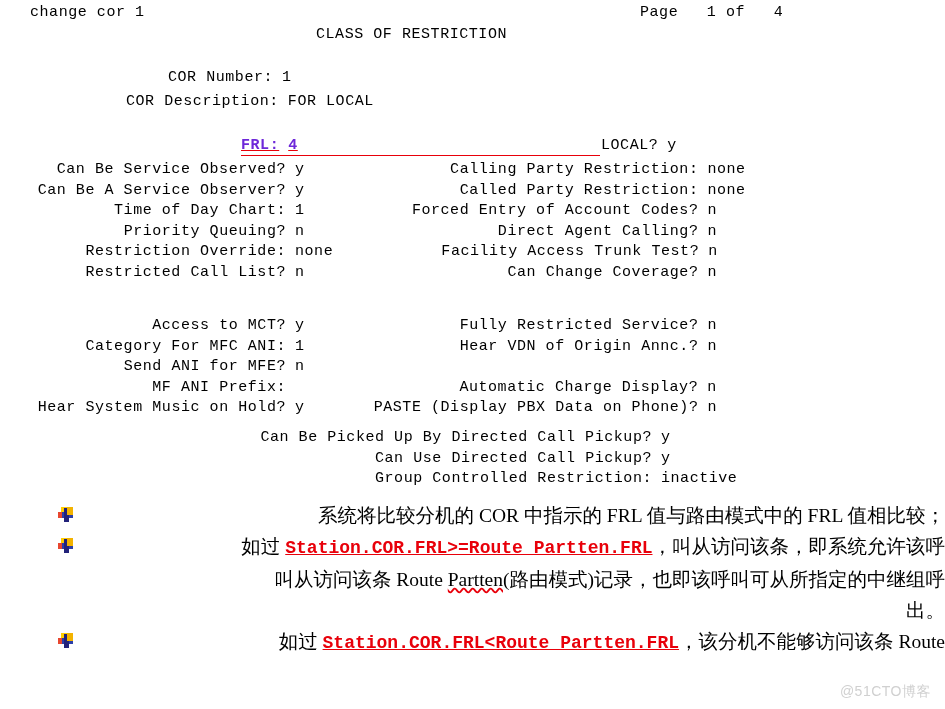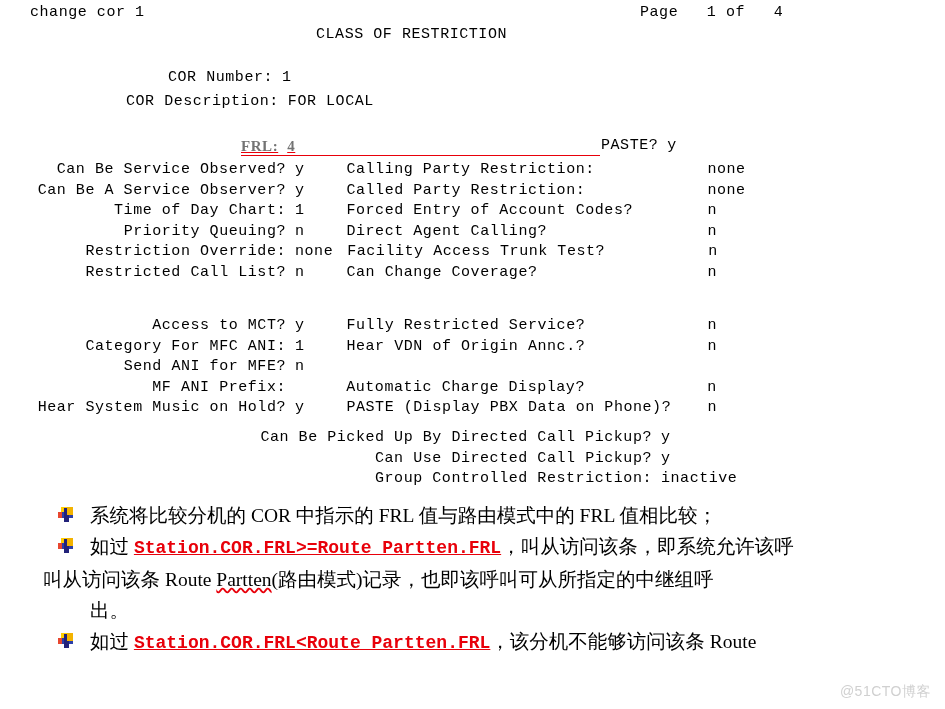--- a/index.html
+++ b/index.html
@@ -26,43 +26,44 @@
   .trow{position:absolute;white-space:pre;}
 
   .cmd{left:30px;top:3px;}
   .page{left:640px;top:3px;}
   .title{left:316px;top:25px;}
 
   .f-cornum{left:168px;top:68px;}
   .f-cordesc{left:126px;top:92px;text-align:right;}
 
   .frlline{left:241px;top:136px;}
-  .frl-red{color:#737373;font-weight:bold;text-decoration:underline;text-decoration-color:#e8000a;font-family:Liberation Serif, serif;}
+  .frl-red{color:#6d28d9;font-weight:bold;text-decoration:underline;text-decoration-color:#e8000a;}
   .frl-rule{
     position:absolute;
     left:241px;top:155px;
     width:359px;height:1px;
     background:#e8000a;
   }
   .aplt{left:601px;top:136px;}
 
   
   .blk{position:absolute;left:0;width:945px;white-space:pre;}
   .lcell{display:inline-block;width:286px;text-align:right;}
   .gap{display:inline-block;width:14px;}
-  .rcell{display:inline-block;width:352px;text-align:left;}
+  .rcell{display:inline-block;width:352px;text-align:right;}
   .val{display:inline-block;padding-left:9px;}
 
   .wide{display:inline-block;width:652px;text-align:right;}
 
   
   #bullets{
     position:absolute;
     left:0;top:500px;
     width:945px;
+    text-align:right;
   }
   .bullet-item{
     position:relative;
     padding-left:90px;
     font-size:19.5px;
     line-height:31px;
     font-family:"Liberation Serif","DejaVu Serif",serif;
     color:#000000;
   }
   .bullet-mark{
@@ -110,21 +111,21 @@
   <div class="trow cmd">change cor 1</div>
   <div class="trow page">Page   1 of   4</div>
   <div class="trow title">CLASS OF RESTRICTION</div>
 
   <div class="trow f-cornum"><span>COR Number:</span><span class="val">1</span></div>
 
   <div class="trow f-cordesc"><span>COR Description:</span><span class="val">FOR LOCAL</span></div>
 
   <div class="trow frlline"><span class="frl-red">FRL:</span><span class="frl-red val">4</span></div>
   <div class="frl-rule"></div>
-  <div class="trow aplt"><span>PASTE?</span><span class="val">y</span></div>
+  <div class="trow aplt"><span>LOCAL?</span><span class="val">y</span></div>
 
   <div id="block1-host"></div>
   <div id="block2-host"></div>
   <div id="block3-host"></div>
 
 <div class="blk" style="top: 160px;"><span class="lcell">Can Be Service Observed?</span><span class="val">y</span><span class="gap" style="width: 41.9px;"></span><span class="rcell">Calling Party Restriction:</span><span class="val">none</span></div><div class="blk" style="top: 180.6px;"><span class="lcell">Can Be A Service Observer?</span><span class="val">y</span><span class="gap" style="width: 41.9px;"></span><span class="rcell">Called Party Restriction:</span><span class="val">none</span></div><div class="blk" style="top: 201.2px;"><span class="lcell">Time of Day Chart:</span><span class="val">1</span><span class="gap" style="width: 41.9px;"></span><span class="rcell">Forced Entry of Account Codes?</span><span class="val">n</span></div><div class="blk" style="top: 221.8px;"><span class="lcell">Priority Queuing?</span><span class="val">n</span><span class="gap" style="width: 41.9px;"></span><span class="rcell">Direct Agent Calling?</span><span class="val">n</span></div><div class="blk" style="top: 242.4px;"><span class="lcell">Restriction Override:</span><span class="val">none</span><span class="gap" style="width: 14px;"></span><span class="rcell">Facility Access Trunk Test?</span><span class="val">n</span></div><div class="blk" style="top: 263px;"><span class="lcell">Restricted Call List?</span><span class="val">n</span><span class="gap" style="width: 41.9px;"></span><span class="rcell">Can Change Coverage?</span><span class="val">n</span></div><div class="blk" style="top: 316px;"><span class="lcell">Access to MCT?</span><span class="val">y</span><span class="gap" style="width: 41.9px;"></span><span class="rcell">Fully Restricted Service?</span><span class="val">n</span></div><div class="blk" style="top: 336.6px;"><span class="lcell">Category For MFC ANI:</span><span class="val">1</span><span class="gap" style="width: 41.9px;"></span><span class="rcell">Hear VDN of Origin Annc.?</span><span class="val">n</span></div><div class="blk" style="top: 357.2px;"><span class="lcell">Send ANI for MFE?</span><span class="val">n</span><span class="gap" style="width: 41.9px;"></span><span class="rcell"></span><span class="val"></span></div><div class="blk" style="top: 377.8px;"><span class="lcell">MF ANI Prefix:</span><span class="val"></span><span class="gap" style="width: 51.2px;"></span><span class="rcell">Automatic Charge Display?</span><span class="val">n</span></div><div class="blk" style="top: 398.4px;"><span class="lcell">Hear System Music on Hold?</span><span class="val">y</span><span class="gap" style="width: 41.9px;"></span><span class="rcell">PASTE (Display PBX Data on Phone)?</span><span class="val">n</span></div><div class="blk" style="top: 428px;"><span class="wide">Can Be Picked Up By Directed Call Pickup?</span><span class="val">y</span></div><div class="blk" style="top: 448.6px;"><span class="wide">Can Use Directed Call Pickup?</span><span class="val">y</span></div><div class="blk" style="top: 469.2px;"><span class="wide">Group Controlled Restriction:</span><span class="val">inactive</span></div></div>
 
 <div id="bullets">
 
   <div class="bullet-item" style="top:0px;">

